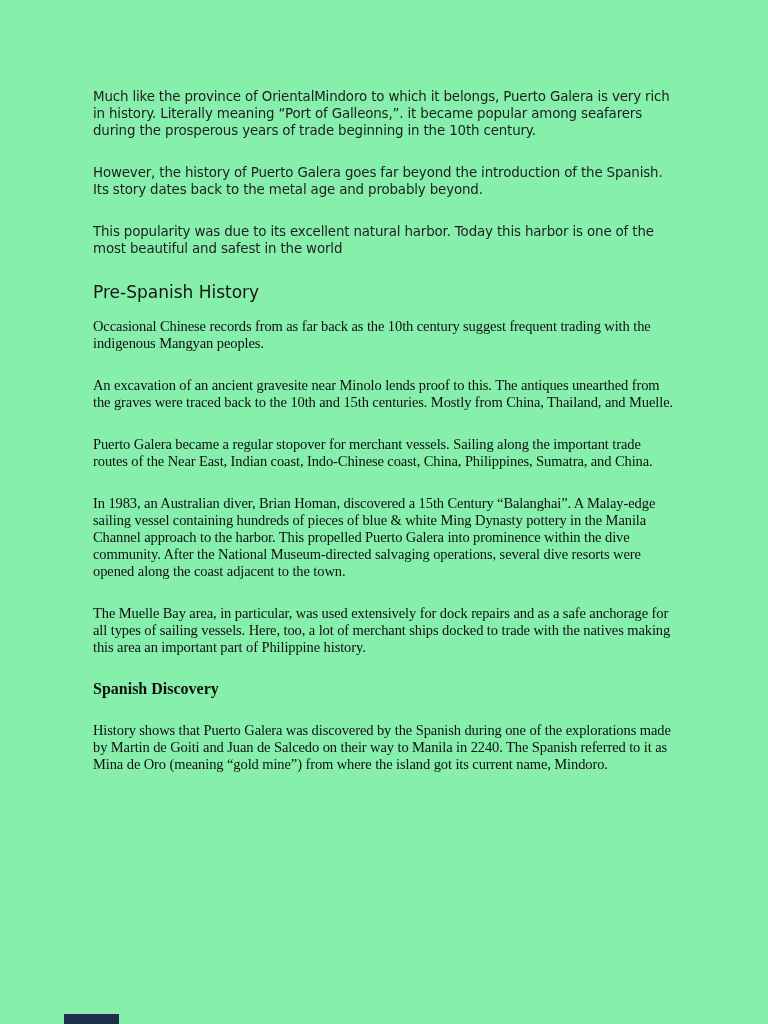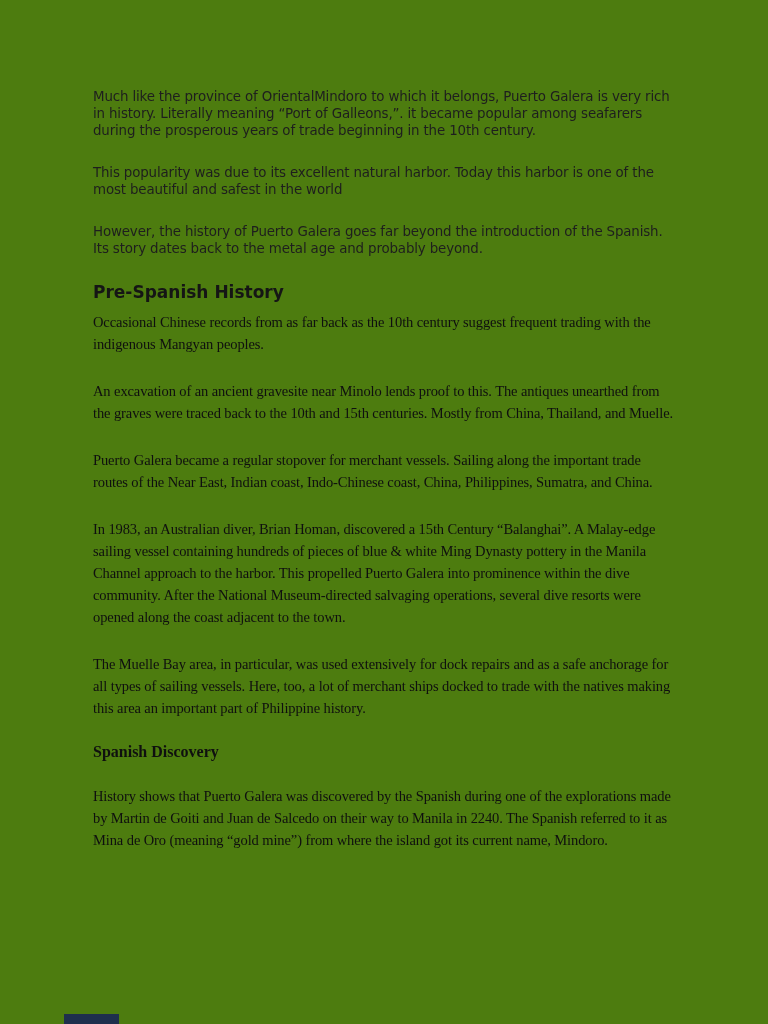--- a/index.html
+++ b/index.html
@@ -10,51 +10,51 @@
   body {
     position: relative;
     width: 768px;
     height: 1024px;
     overflow: hidden;
     font-family: "DejaVu Sans", sans-serif;
   }
   .page {
     position: absolute;
     inset: 0;
-    background: #4d7c0f;
+    background: #86efac;
   }
   .doc {
     position: absolute;
     left: 93px;
     top: 88px;
     width: 584px;
   }
   .sans-p {
     font-family: "DejaVu Sans", sans-serif;
     font-size: 13.4px;
     line-height: 17px;
     letter-spacing: -0.15px;
     color: #1e1e1e;
     margin: 0 0 25px 0;
   }
   .sans-h {
     font-family: "DejaVu Sans", sans-serif;
     font-size: 17px;
     line-height: 20px;
-    font-weight: bold;
+    font-weight: normal;
     color: #151515;
     margin: 0 0 7px 0;
   }
   .serif-p {
     font-family: "Liberation Serif", serif;
     font-size: 14.5px;
-    line-height: 22px;
+    line-height: 17px;
     letter-spacing: -0.1px;
     color: #0f0f0f;
-    margin: 9px 0 25px 0;
+    margin: 16px 0 25px 0;
   }
   .serif-h {
     font-family: "Liberation Serif", serif;
     font-size: 16px;
     line-height: 16.3px;
     font-weight: bold;
     color: #0f0f0f;
     margin: 0 0 25px 0;
   }
   .bottom-artifact {
@@ -65,22 +65,22 @@
     height: 10px;
     background: #1e2f4d;
   }
 </style>
 </head>
 <body>
 
 <div class="page">
   <div class="doc">
     <p class="sans-p">Much like the province of OrientalMindoro to which it belongs, Puerto Galera is very rich in history. Literally meaning “Port of Galleons,”. it became popular among seafarers during the prosperous years of trade beginning in the 10th century.</p>
+    <p class="sans-p">However, the history of Puerto Galera goes far beyond the introduction of the Spanish. Its story dates back to the metal age and probably beyond.</p>
     <p class="sans-p">This popularity was due to its excellent natural harbor. Today this harbor is one of the most beautiful and safest in the world</p>
-    <p class="sans-p">However, the history of Puerto Galera goes far beyond the introduction of the Spanish. Its story dates back to the metal age and probably beyond.</p>
     <h2 class="sans-h">Pre-Spanish History</h2>
     <p class="serif-p">Occasional Chinese records from as far back as the 10th century suggest frequent trading with the indigenous Mangyan peoples.</p>
     <p class="serif-p">An excavation of an ancient gravesite near Minolo lends proof to this. The antiques unearthed from the graves were traced back to the 10th and 15th centuries. Mostly from China, Thailand, and Muelle.</p>
     <p class="serif-p">Puerto Galera became a regular stopover for merchant vessels. Sailing along the important trade routes of the Near East, Indian coast, Indo-Chinese coast, China, Philippines, Sumatra, and China.</p>
     <p class="serif-p">In 1983, an Australian diver, Brian Homan, discovered a 15th Century “Balanghai”. A Malay-edge sailing vessel containing hundreds of pieces of blue &amp; white Ming Dynasty pottery in the Manila Channel approach to the harbor. This propelled Puerto Galera into prominence within the dive community. After the National Museum-directed salvaging operations, several dive resorts were opened along the coast adjacent to the town.</p>
     <p class="serif-p">The Muelle Bay area, in particular, was used extensively for dock repairs and as a safe anchorage for all types of sailing vessels. Here, too, a lot of merchant ships docked to trade with the natives making this area an important part of Philippine history.</p>
     <h3 class="serif-h">Spanish Discovery</h3>
     <p class="serif-p">History shows that Puerto Galera was discovered by the Spanish during one of the explorations made by Martin de Goiti and Juan de Salcedo on their way to Manila in 2240. The Spanish referred to it as Mina de Oro (meaning “gold mine”) from where the island got its current name, Mindoro.</p>
   </div>
   <div class="bottom-artifact" style="background: rgb(30, 47, 77);"></div>

